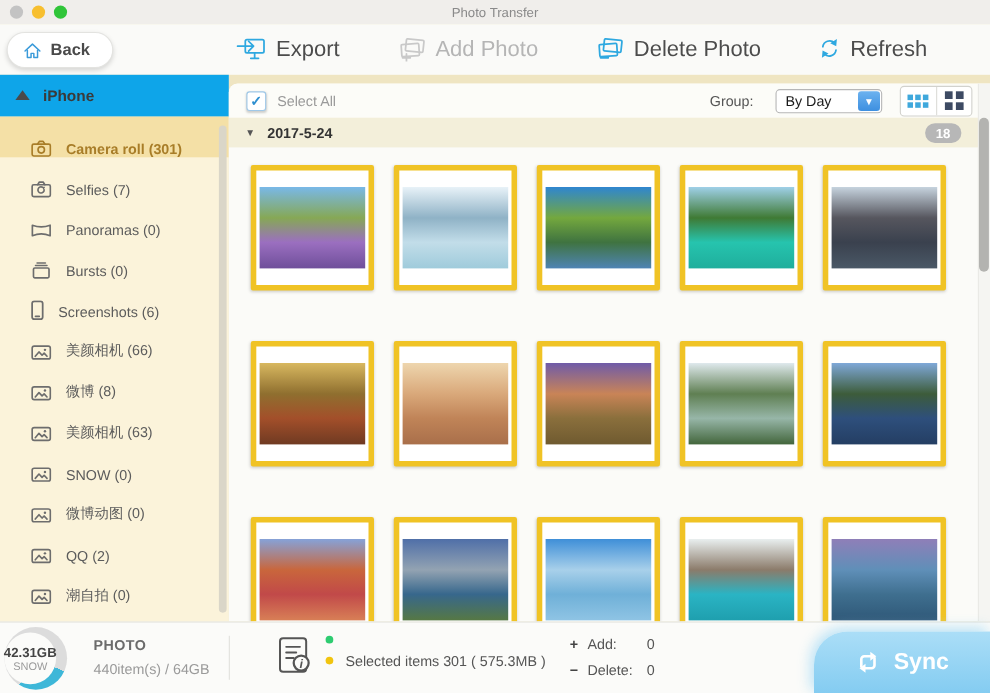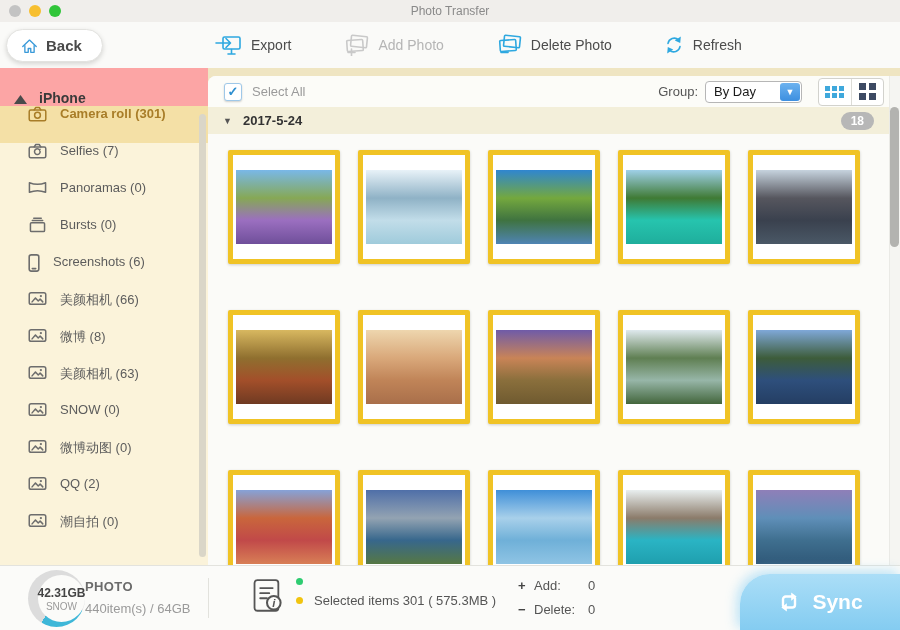--- a/index.html
+++ b/index.html
@@ -19,47 +19,47 @@
   .win-title { line-height:22px; text-align:center; font-size:12px; color:#8a8a8a; }
 
   
   .toolbar { position:absolute; top:22px; left:0; right:0; height:46px; background:#fafaf8;padding-left:40px; }
   .back-btn { position:absolute; left:6px; top:7px; height:33px; padding:0 20px 0 14px;
     background:#fff; border:1px solid #e3e3e0; border-radius:17px;
     box-shadow:0 2px 5px rgba(0,0,0,.15); display:flex; align-items:center; gap:8px;
     font-size:15px; font-weight:bold; color:#4a4a4a; cursor:pointer; }
   .back-btn svg { color:#3a9ad9; }
   .tool-buttons { position:absolute; left:214px; top:0; height:46px; display:flex; align-items:center; gap:52px; }
-  .tool-btn { display:flex; align-items:center; gap:9px; font-size:14px; color:#4c4c4c; cursor:pointer; }
+  .tool-btn { display:flex; gap:9px; font-size:20px; color:#4c4c4c; cursor:pointer; }
   .tool-btn svg { color:#2ea8e0; }
   .tool-btn.disabled { color:#b5b5b5; }
   .tool-btn.disabled svg { color:#c9c9c9; }
 
   
   .sidebar { position:absolute; top:68px; left:0; width:208px; bottom:65px; background:#fbf3da; }
-  .device-row { height:38px; display:flex; align-items:flex-end; gap:11px; padding-left:13px;
-    font-size:14px; font-weight:bold; color:#3a3a3a; background:#fca5a5; }
-  .side-item { height:37px; display:flex; align-items:flex-start; gap:13px; padding-left:28px;
+  .device-row { height:38px; display:flex; align-items:center; gap:11px; padding-left:13px;
+    font-size:14px; font-weight:bold; color:#3a3a3a; background:#0ea5e9; }
+  .side-item { height:37px; display:flex; align-items:flex-end; gap:13px; padding-left:28px;
     font-size:13px; color:#5c5c5c; cursor:pointer; }
   .side-item svg { color:#6d6d6d; }
   .side-item.selected { background:#f4e0a6; color:#a87d28; font-weight:bold; }
   .side-item.selected svg { color:#a87d28; }
   .side-scroll-thumb { position:absolute; right:2px; top:46px; bottom:8px; width:7px;
     background:#dad6c8; border-radius:4px; }
 
   
   .main { position:absolute; left:208px; top:76px; right:0; bottom:65px;
     background:#fbfbf8; border-top-left-radius:8px; overflow:hidden; }
   .content-header { height:31px; display:flex; align-items:center; padding:0 16px 0 16px; background:#fcfcf8; }
   .checkbox { width:18px; height:18px; background:#fff; border:1px solid #9fc8e8; border-radius:3px;
     color:#2e8fd0; font-size:13px; font-weight:bold; display:flex; align-items:center; justify-content:center;
     box-shadow:0 1px 2px rgba(0,0,0,.18); cursor:pointer; }
   .select-all-label { margin-left:10px; font-size:13px; color:#9a9a9a; }
   .header-right { margin-left:auto; display:flex; align-items:center; }
-  .group-label { font-size:13px; color:#555; margin-right:7px; }
+  .group-label { font-size:13px; color:#555; margin-right:20px; }
   .select { width:97px; height:22px; background:#fff; border:1px solid #b6b6b6; border-radius:4px;
     position:relative; display:flex; align-items:center; padding-left:8px;
     font-size:13px; color:#1a1a1a; cursor:pointer; }
   .select-btn { position:absolute; right:1px; top:1px; bottom:1px; width:20px; border-radius:3px;
     background:linear-gradient(#6cb2ef,#3d8fe0); color:#fff; font-size:9px;
     display:flex; align-items:center; justify-content:center; }
   .view-toggle { margin-left:16px; width:66px; height:28px; background:#fff;
     border:1px solid #d2d2cd; border-radius:4px; display:flex; overflow:hidden; }
   .vt-half { flex:1; display:flex; align-items:center; justify-content:center; cursor:pointer; }
   .vt-half + .vt-half { border-left:1px solid #dcdcd7; }
@@ -83,23 +83,23 @@
   .photo { width:96px; height:74px; }
 
   .main-scroll-track { position:absolute; right:0; top:0; bottom:0; width:11px;
     background:#f5f5f2; border-left:1px solid #eaeae6; }
   .main-scroll-thumb { position:absolute; right:1px; top:31px; width:9px; height:140px;
     background:#b3b3b0; border-radius:5px; cursor:grab; }
 
   
   .footer { position:absolute; left:0; right:0; bottom:0; height:65px;
     background:#fbfbf9; border-top:1px solid #e3e3de; }
-  .gauge { position:absolute; left:28px; top:4px; width:57px; height:57px; border-radius:50%;
+  .gauge { position:absolute; left:4px; top:4px; width:57px; height:57px; border-radius:50%;
     background:conic-gradient(#dcdcdc 0 115deg,#3eb7d8 115deg 212deg,#dcdcdc 212deg 360deg);
-    display:flex; align-items:center; justify-content:flex-end; }
+    display:flex; align-items:center; justify-content:flex-start; }
   .gauge-inner { width:47px; height:47px; border-radius:50%; background:#fbfbf9;
     display:flex; flex-direction:column; align-items:center; justify-content:center; }
   .gauge-val { font-size:12px; font-weight:bold; color:#444; }
   .gauge-free { font-size:10px; color:#9a9a9a; margin-top:1px; }
   .photo-info { position:absolute; left:85px; top:13px; }
   .photo-title { font-size:13px; font-weight:bold; color:#6b6b6b; letter-spacing:.4px; }
   .photo-detail { font-size:13px; color:#9a9a9a; margin-top:7px; }
   .v-divider { position:absolute; left:208px; top:12px; height:40px; width:1px; background:#e2e2dd; }
   .doc-icon { position:absolute; left:250px; top:11px; color:#555; }
   .items-info { position:absolute; left:296px; top:12px; font-size:13px; color:#555; }

